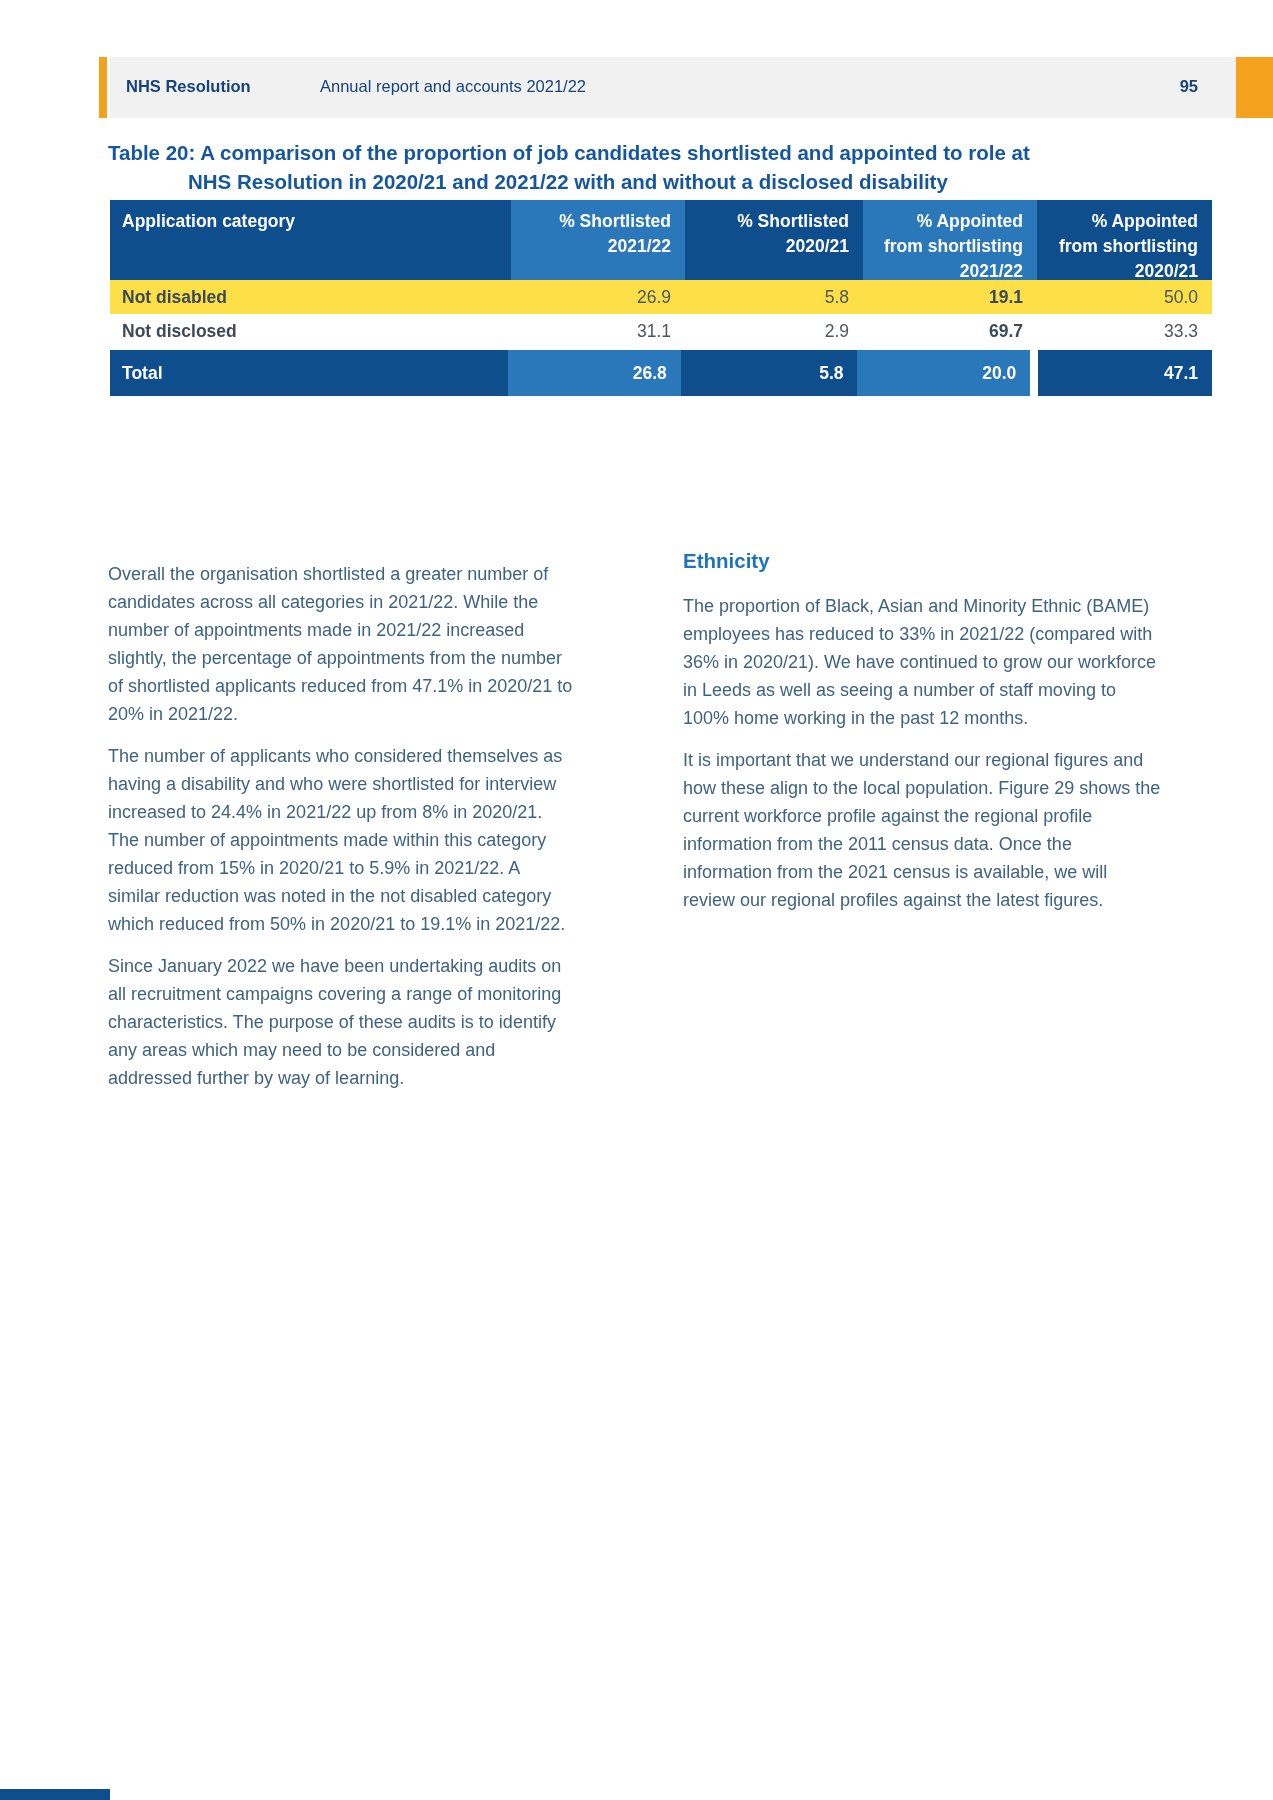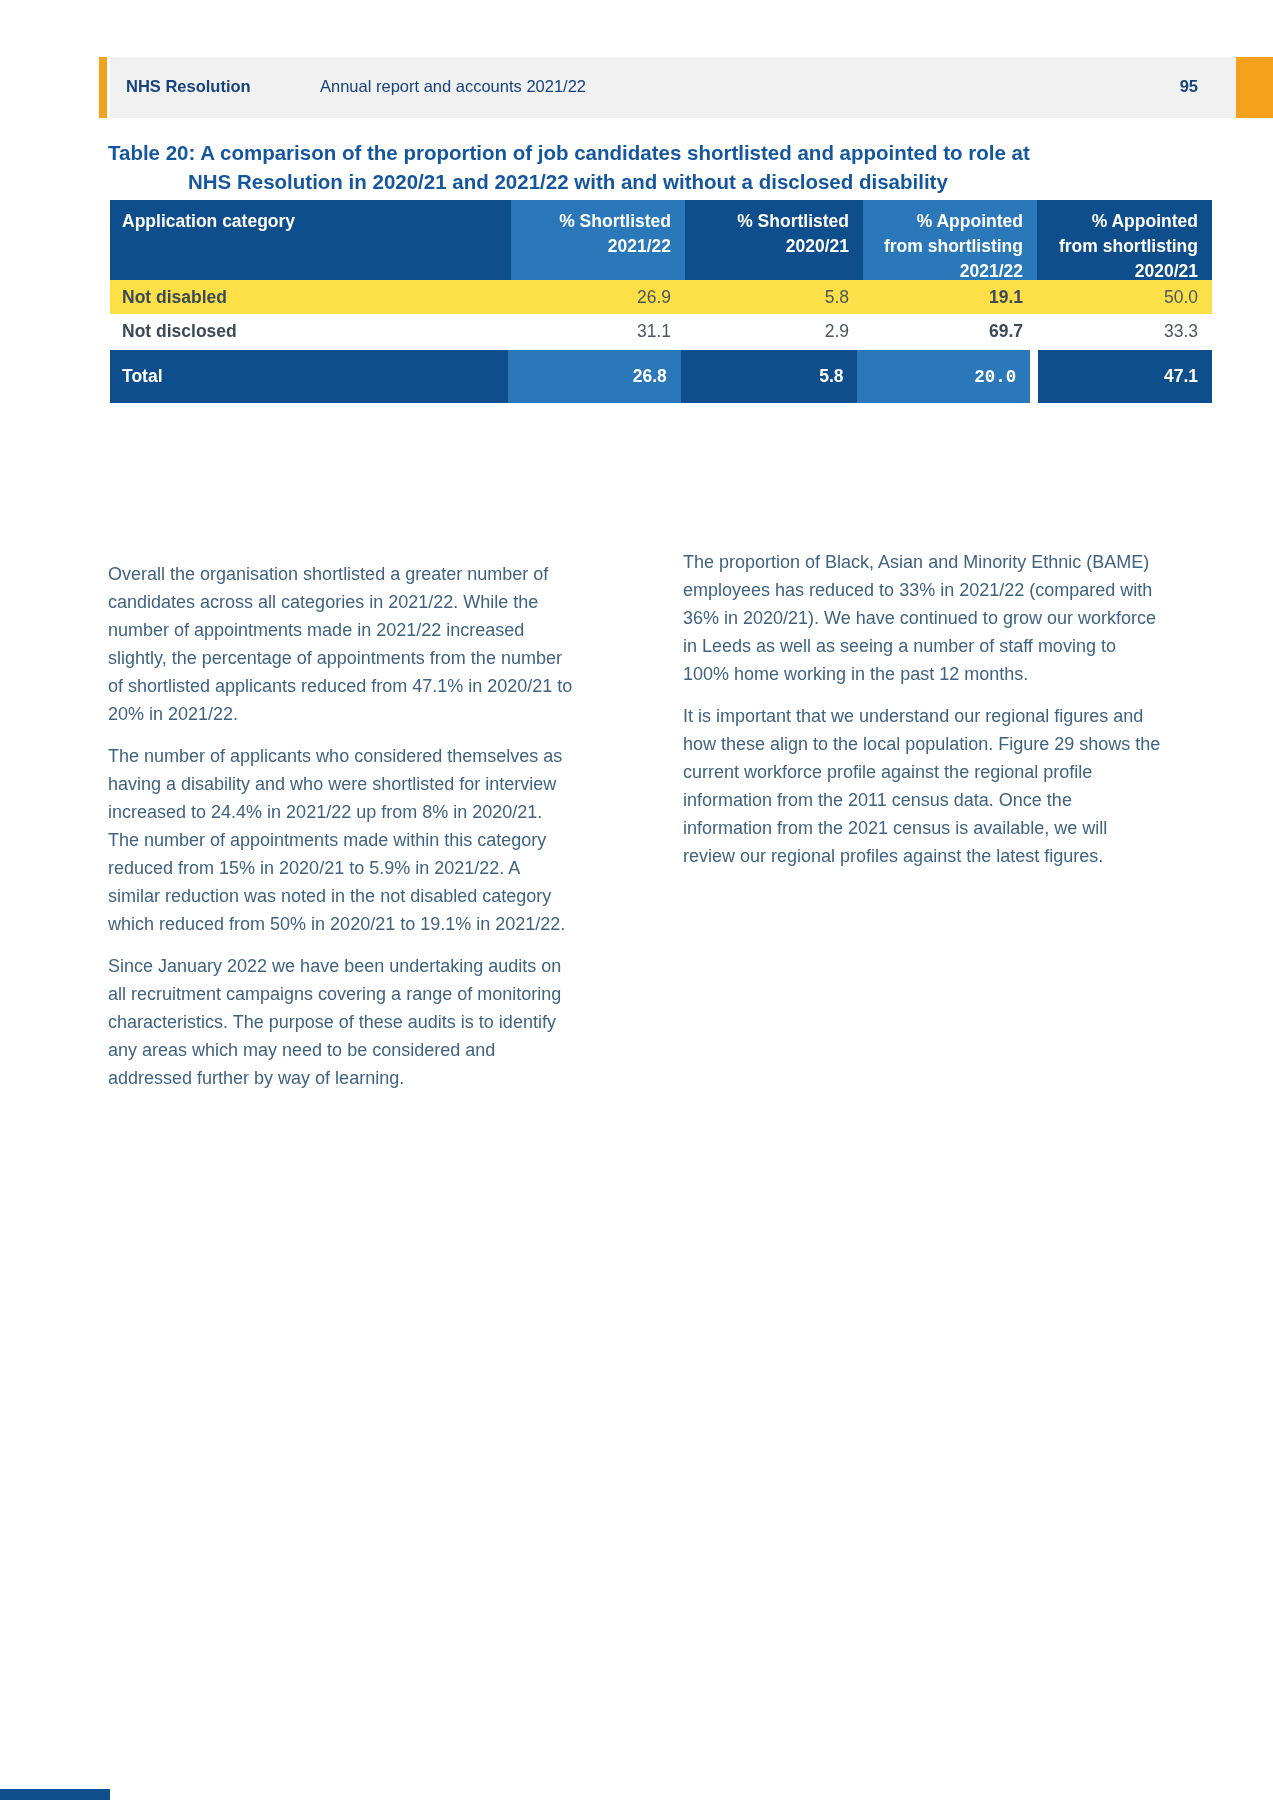--- a/index.html
+++ b/index.html
@@ -27,21 +27,21 @@
   .th { color:#ffffff; font-weight:bold; text-align:right; padding:9px 14px 0 0; line-height:25px; white-space:pre-line; }
   .th.first { text-align:left; padding-left:12px; }
   .c1 { width:401px; } .c2 { width:174px; } .c3 { width:178px; } .c4 { width:174px; } .c5 { width:175px; }
   .bg-dark { background:#0f4e8c; }
   .bg-light { background:#2a77ba; }
   .tr { display:flex; height:34px; align-items:center; background:#ffffff; }
   .tr.alt { background:#fde047; }
   .td-label { width:401px; padding-left:12px; font-weight:bold; color:#3c4a58; }
   .td-num { text-align:right; padding-right:14px; color:#4d565f; }
   .td-num.emph { font-weight:bold; color:#3c4a58; }
-  .total { display:flex; height:53px; align-items:center; margin-top:2px; font-weight:bold; color:#ffffff; }
+  .total { display:flex; height:46px; align-items:center; margin-top:2px; font-weight:bold; color:#ffffff; }
   .total .td-label { color:#ffffff; }
   .total .td-num { color:#ffffff; }
 
   
   .col-left  { position:absolute; left:108px; top:560px; width:466px; font-size:18px; line-height:28px; color:#3e627f; }
   .col-right { position:absolute; left:683px; top:548px; width:480px; font-size:18px; line-height:28px; color:#3e627f; }
   .col-left p, .col-right p { margin:0 0 14px 0; }
   .section-heading { font-size:20.5px; font-weight:bold; color:#1e74b8; margin:0 0 18px 0; line-height:26px; }
 
   
@@ -94,30 +94,31 @@
       <div class="td-num c2">31.1</div>
       <div class="td-num c3">2.9</div>
       <div class="td-num c4 emph">69.7</div>
       <div class="td-num c5">33.3</div>
     </div>
 
     <div class="total">
       <div class="td-label bg-dark" style="height:100%; display:flex; align-items:center;">Total</div>
       <div class="td-num c2 bg-light" style="height:100%; display:flex; align-items:center; justify-content:flex-end;">26.8</div>
       <div class="td-num c3 bg-dark" style="height:100%; display:flex; align-items:center; justify-content:flex-end;">5.8</div>
-      <div class="td-num c4 bg-light" style="height:100%; display:flex; align-items:center; justify-content:flex-end;font-family:Liberation Mono, monospace;">20.0</div>
+      <div class="td-num c4 bg-light" style="height:100%; display:flex; align-items:center; justify-content:flex-end;">20.0</div>
       <div class="td-num c5 bg-dark" style="height:100%; display:flex; align-items:center; justify-content:flex-end;margin-left:8px;">47.1</div>
     </div>
   </div>
 
   <div class="col-left">
     <p>Overall the organisation shortlisted a greater number of candidates across all categories in 2021/22. While the number of appointments made in 2021/22 increased slightly, the percentage of appointments from the number of shortlisted applicants reduced from 47.1% in 2020/21 to 20% in 2021/22.</p>
     <p>The number of applicants who considered themselves as having a disability and who were shortlisted for interview increased to 24.4% in 2021/22 up from 8% in 2020/21. The number of appointments made within this category reduced from 15% in 2020/21 to 5.9% in 2021/22. A similar reduction was noted in the not disabled category which reduced from 50% in 2020/21 to 19.1% in 2021/22.</p>
     <p>Since January 2022 we have been undertaking audits on all recruitment campaigns covering a range of monitoring characteristics. The purpose of these audits is to identify any areas which may need to be considered and addressed further by way of learning.</p>
   </div>
 
   <div class="col-right">
+    <h3 class="section-heading">Ethnicity</h3>
     <p>The proportion of Black, Asian and Minority Ethnic (BAME) employees has reduced to 33% in 2021/22 (compared with 36% in 2020/21). We have continued to grow our workforce in Leeds as well as seeing a number of staff moving to 100% home working in the past 12 months.</p>
     <p>It is important that we understand our regional figures and how these align to the local population. Figure 29 shows the current workforce profile against the regional profile information from the 2011 census data. Once the information from the 2021 census is available, we will review our regional profiles against the latest figures.</p>
   </div>
 
   <div class="footer-bar"></div>
 </div>
 
 </body></html>

